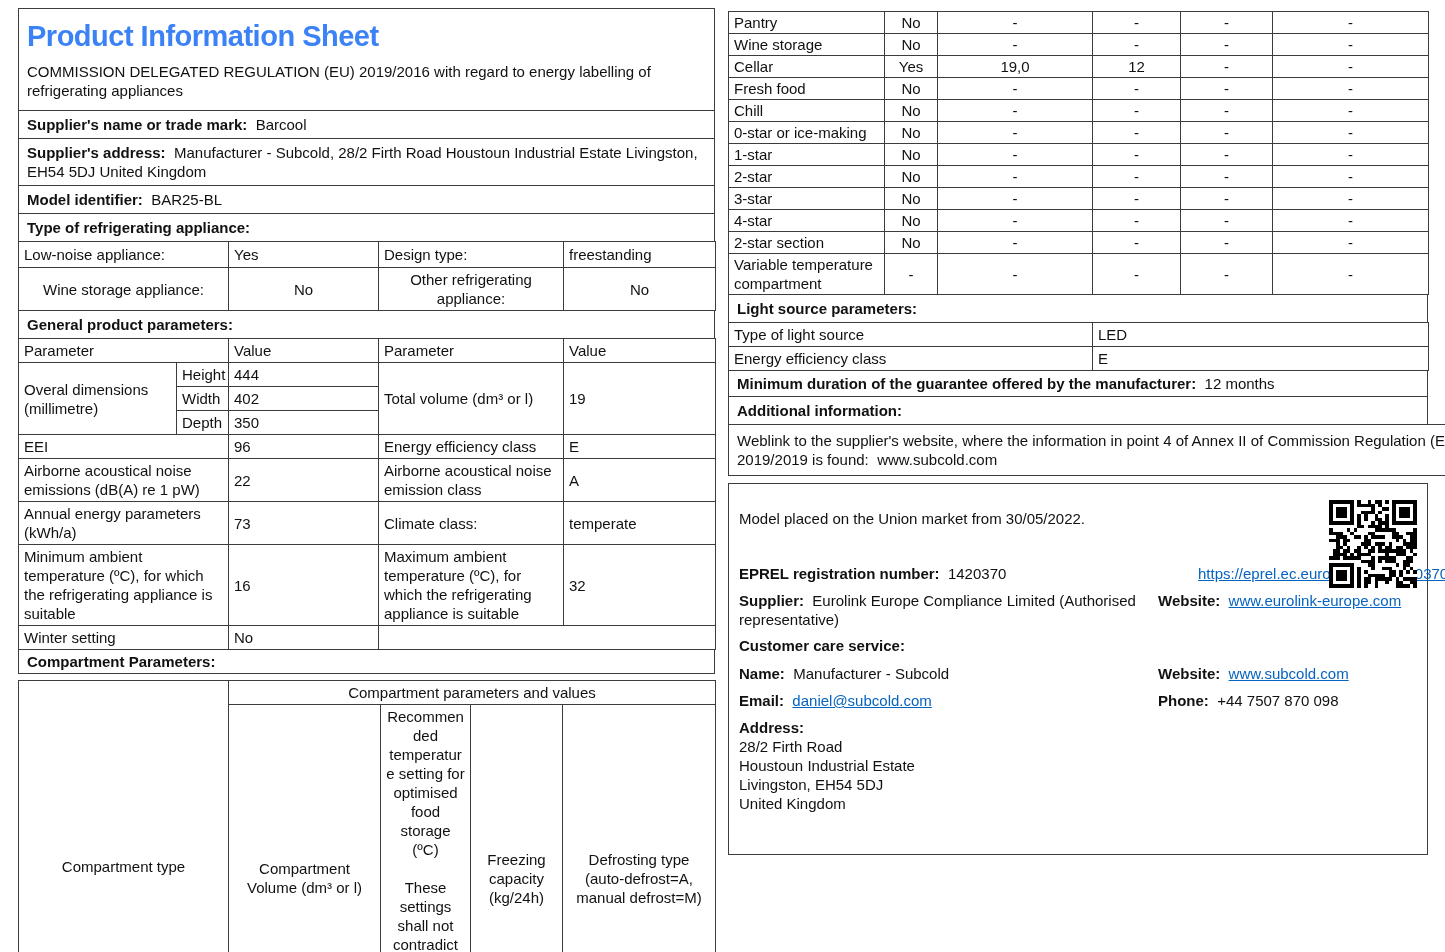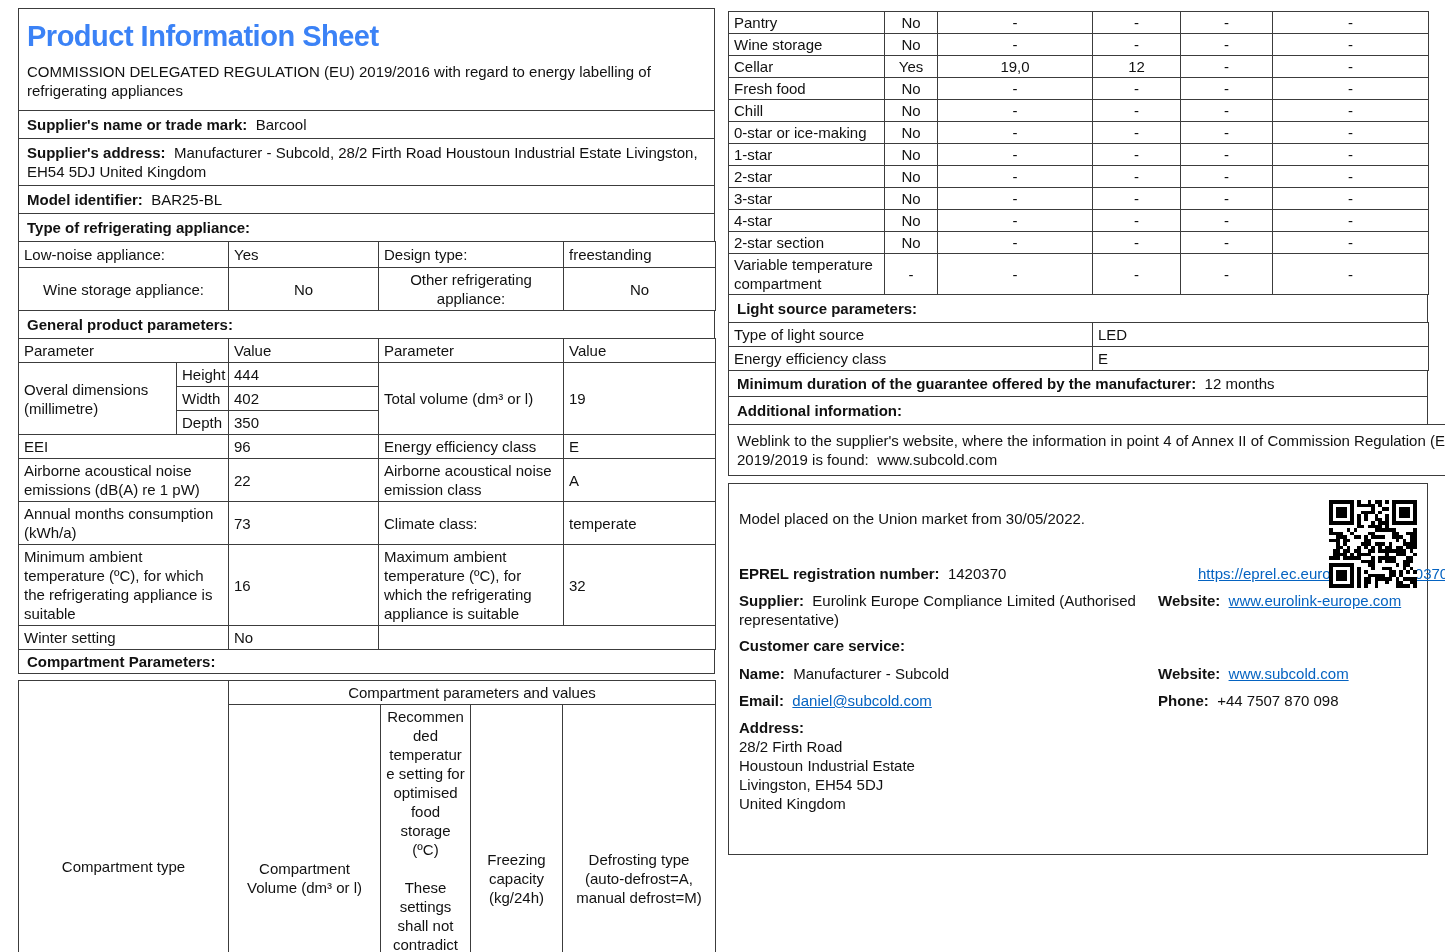--- a/index.html
+++ b/index.html
@@ -131,21 +131,21 @@
       <td>Energy efficiency class</td>
       <td>E</td>
     </tr>
     <tr style="height:39px;">
       <td colspan="2" class="hyph">Airborne acoustical noise emissions (dB(A) re 1 pW)</td>
       <td>22</td>
       <td class="hyph">Airborne acoustical noise emission class</td>
       <td>A</td>
     </tr>
     <tr style="height:39px;">
-      <td colspan="2">Annual months consumption (kWh/a)</td>
+      <td colspan="2">Annual energy parameters (kWh/a)</td>
       <td>73</td>
       <td>Climate class:</td>
       <td>temperate</td>
     </tr>
     <tr style="height:75px;">
       <td colspan="2" class="hyph">Minimum ambient temperature (ºC), for which the refrigerating appliance is suitable</td>
       <td>16</td>
       <td class="hyph">Maximum ambient temperature (ºC), for which the refrigerating appliance is suitable</td>
       <td>32</td>
     </tr>

